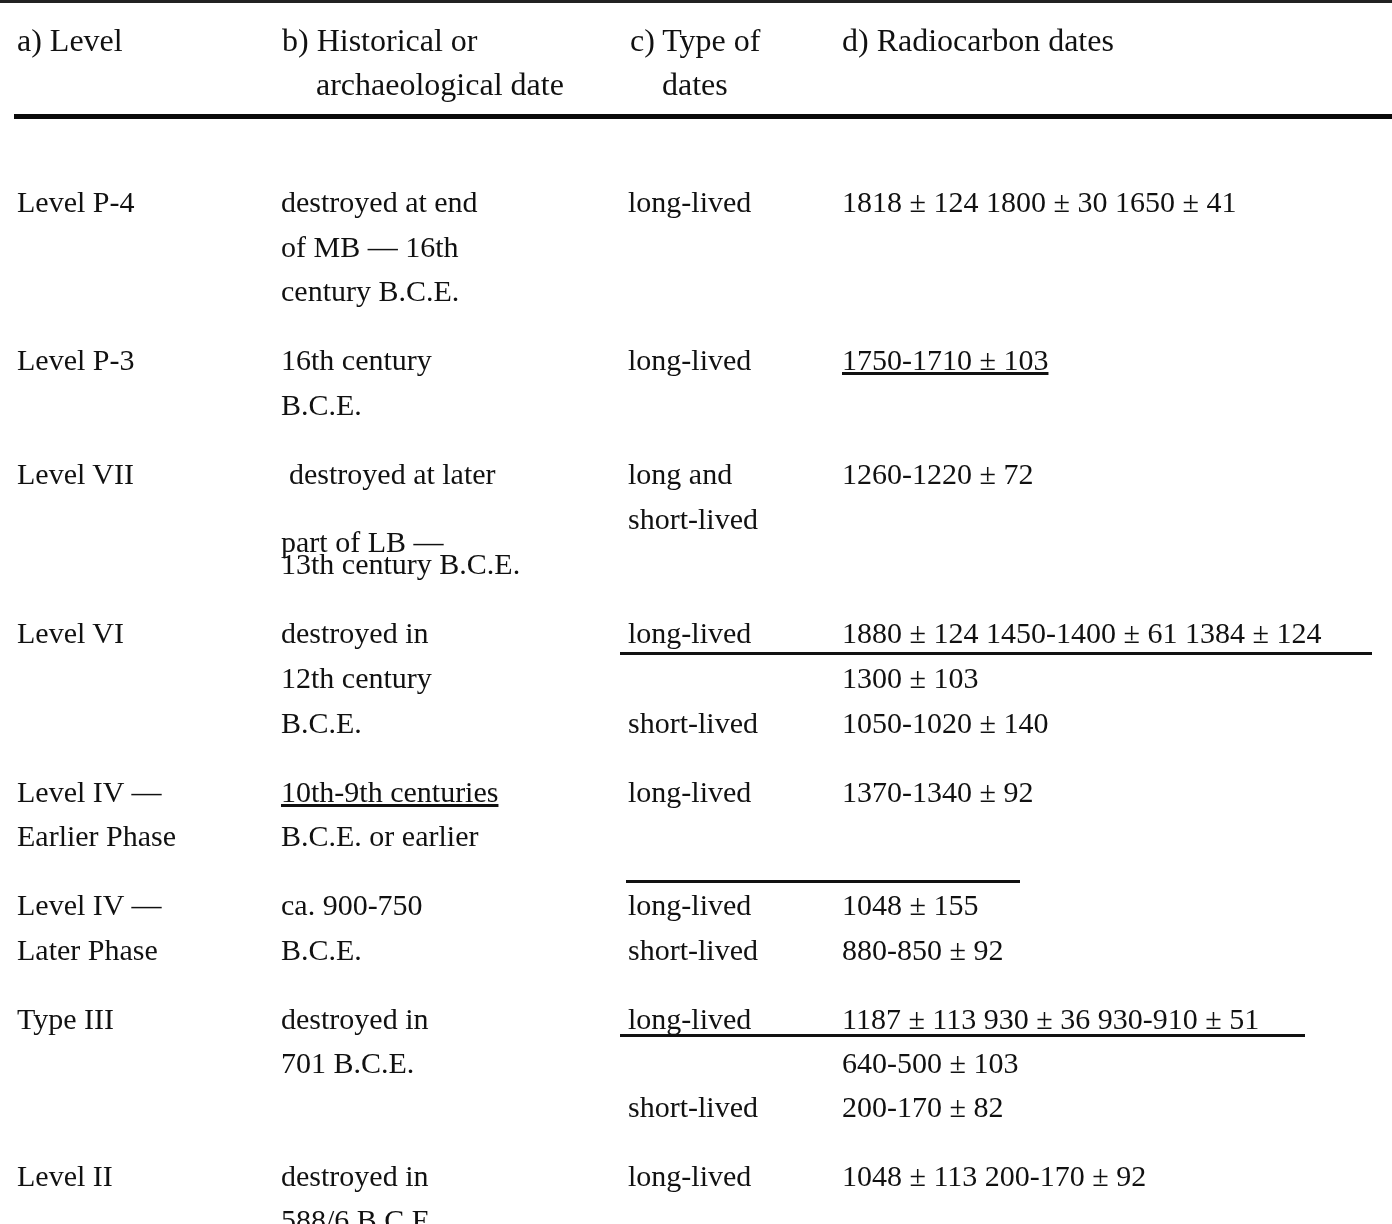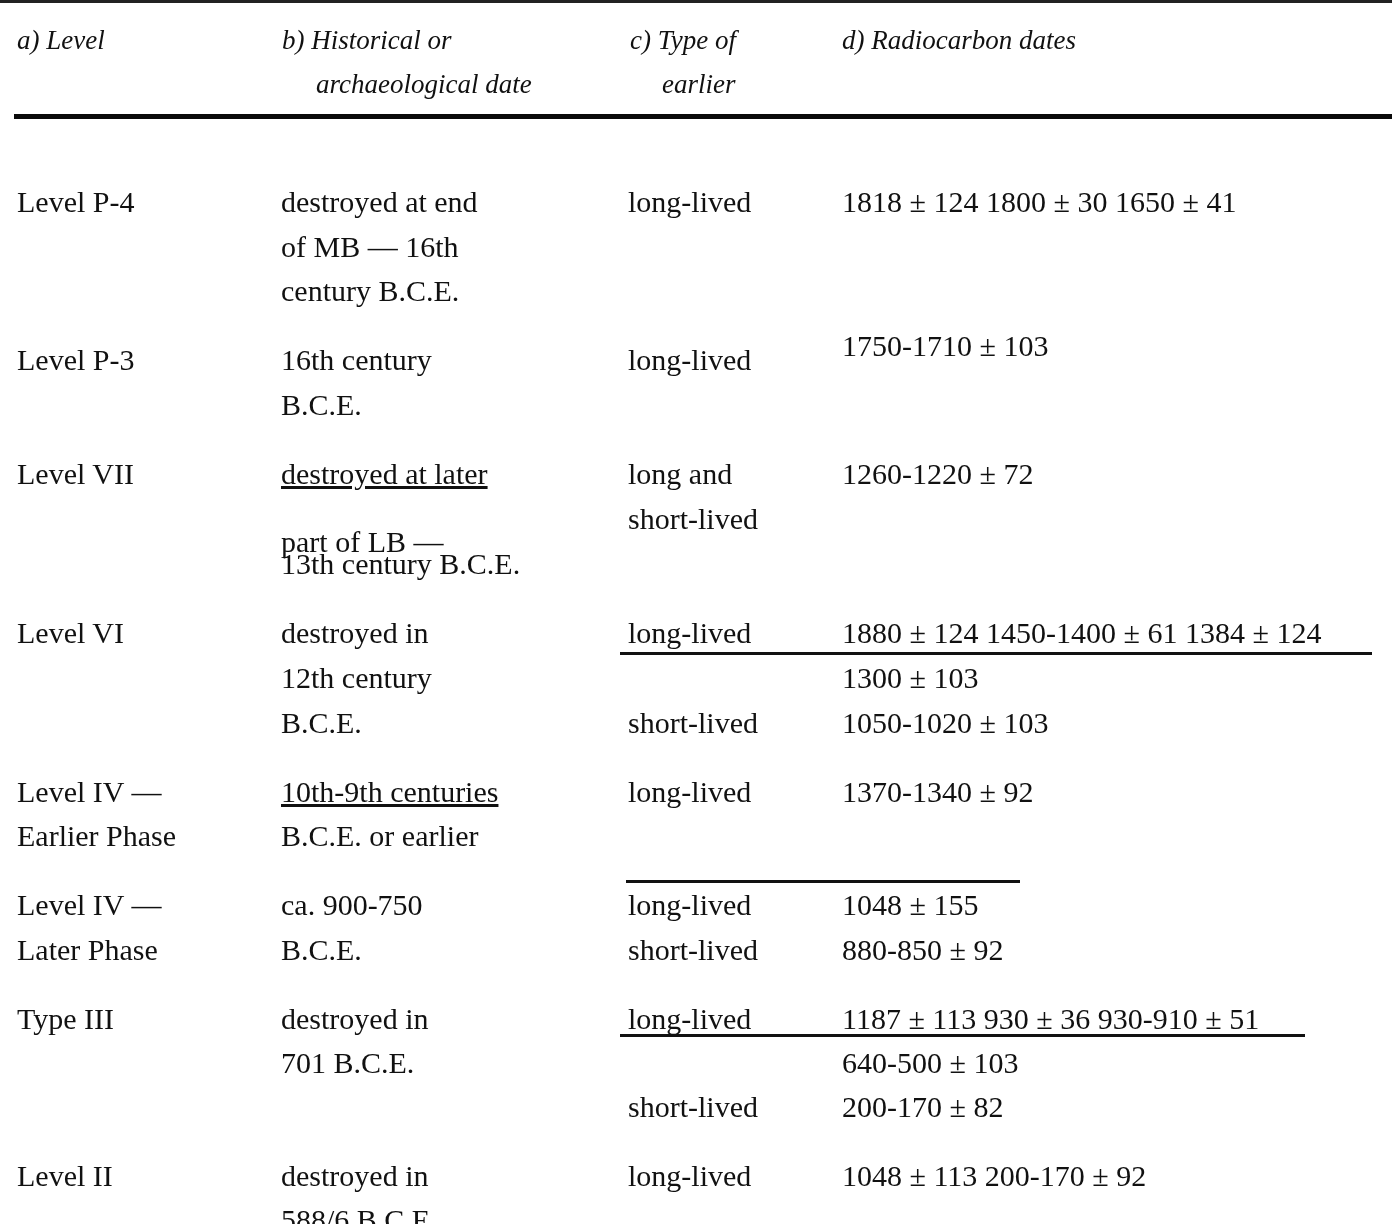--- a/index.html
+++ b/index.html
@@ -1,76 +1,76 @@
 <!DOCTYPE html>
 <html><head>
 <meta charset="utf-8">
 <style>
   html, body { margin: 0; padding: 0; background: #ffffff; }
   body { width: 1392px; height: 1224px; position: relative; overflow: hidden;
          font-family: "Liberation Serif", "DejaVu Serif", serif; color: #111; }
   .topline { position: absolute; left: 0; top: 0; width: 1392px; height: 3px; background: #222; }
-  .hdr { position: absolute; font-style: italic; font-size: 27px; line-height: 44px; }
+  .hdr { position: absolute; font-size: 32px; line-height: 44px; }
   .rule-thick { position: absolute; left: 14px; top: 114px; width: 1378px; height: 5px; background: #0a0a0a; }
   .cell { position: absolute; font-size: 30px; line-height: 44.5px; white-space: nowrap; margin-top: 48px; }
   .hline { position: absolute; height: 3px; background: #111; }
 </style>
 </head>
 <body>
 
 <div class="topline"></div>
 
 <div>
   <div class="hdr" style="left:17px; top:18px;">a) Level</div>
   <div class="hdr" style="left:282px; top:18px;">b) Historical or</div>
   <div class="hdr" style="left:316px; top:62px;">archaeological date</div>
   <div class="hdr" style="left:630px; top:18px;">c) Type of</div>
-  <div class="hdr" style="left:662px; top:62px;">earlier</div>
+  <div class="hdr" style="left:662px; top:62px;">dates</div>
   <div class="hdr" style="left:842px; top:18px;">d) Radiocarbon dates</div>
 </div>
 <div class="rule-thick"></div>
 
 <div>
   <div class="cell" style="left:17px; top:132px;">Level P-4</div>
   <div class="cell" style="left:281px; top:132px;">destroyed at end</div>
   <div class="cell" style="left:281px; top:177px;">of MB — 16th</div>
   <div class="cell" style="left:281px; top:221px;">century B.C.E.</div>
   <div class="cell" style="left:628px; top:132px;">long-lived</div>
   <div class="cell" style="left:842px; top:132px;">1818 ± 124  1800 ± 30  1650 ± 41</div>
 </div>
 
 <div>
   <div class="cell" style="left:17px; top:290px;">Level P-3</div>
   <div class="cell" style="left:281px; top:290px;">16th century</div>
   <div class="cell" style="left:281px; top:335px;">B.C.E.</div>
   <div class="cell" style="left:628px; top:290px;">long-lived</div>
-  <div class="cell" style="left:842px; top:276px;">1750-1710 ± 103</div>
+  <div class="cell" style="left:842px; top:290px;text-decoration:underline;">1750-1710 ± 103</div>
 </div>
 
 <div>
   <div class="cell" style="left:17px; top:404px;">Level VII</div>
-  <div class="cell" style="left:281px; top:404px;text-decoration:underline;">destroyed at later</div>
+  <div class="cell" style="left:289px; top:404px;">destroyed at later</div>
   <div class="cell" style="left:281px; top:472px;">part of LB —</div>
   <div class="cell" style="left:281px; top:494px;">13th century B.C.E.</div>
   <div class="cell" style="left:628px; top:404px;">long and</div>
   <div class="cell" style="left:628px; top:449px;">short-lived</div>
   <div class="cell" style="left:842px; top:404px;">1260-1220 ± 72</div>
 </div>
 
 <div>
   <div class="cell" style="left:17px; top:563px;">Level VI</div>
   <div class="cell" style="left:281px; top:563px;">destroyed in</div>
   <div class="cell" style="left:281px; top:608px;">12th century</div>
   <div class="cell" style="left:281px; top:653px;">B.C.E.</div>
   <div class="cell" style="left:628px; top:563px;">long-lived</div>
   <div class="cell" style="left:842px; top:563px;">1880 ± 124  1450-1400 ± 61  1384 ± 124</div>
   <div class="cell" style="left:842px; top:608px;">1300 ± 103</div>
   <div class="hline" style="left:620px; top:652px; width:752px;"></div>
   <div class="cell" style="left:628px; top:653px;">short-lived</div>
-  <div class="cell" style="left:842px; top:653px;">1050-1020 ± 103</div>
+  <div class="cell" style="left:842px; top:653px;">1050-1020 ± 140</div>
 </div>
 
 <div>
   <div class="cell" style="left:17px; top:722px;">Level IV —</div>
   <div class="cell" style="left:17px; top:766px;">Earlier Phase</div>
   <div class="cell" style="left:281px; top:722px;text-decoration:underline;">10th-9th centuries</div>
   <div class="cell" style="left:281px; top:766px;">B.C.E. or earlier</div>
   <div class="cell" style="left:628px; top:722px;">long-lived</div>
   <div class="cell" style="left:842px; top:722px;">1370-1340 ± 92</div>
 </div>

